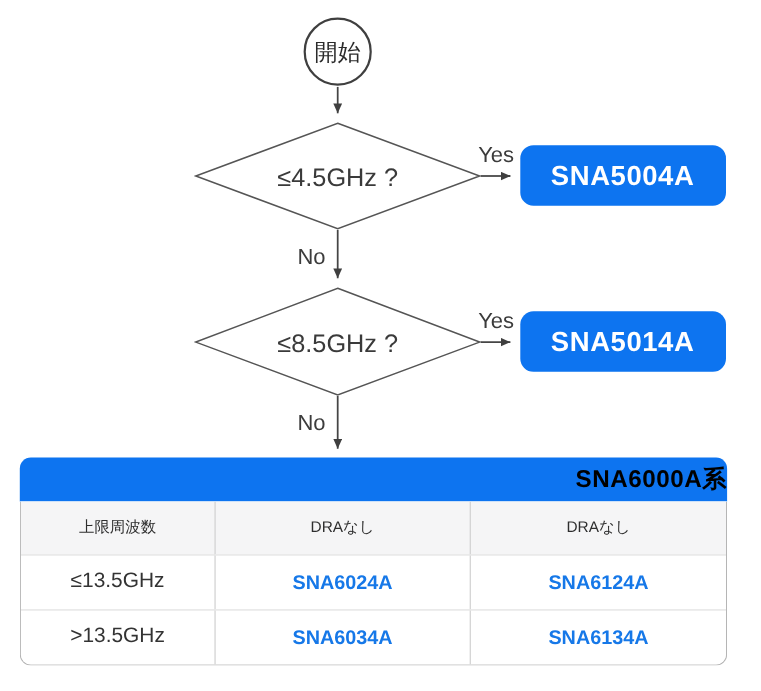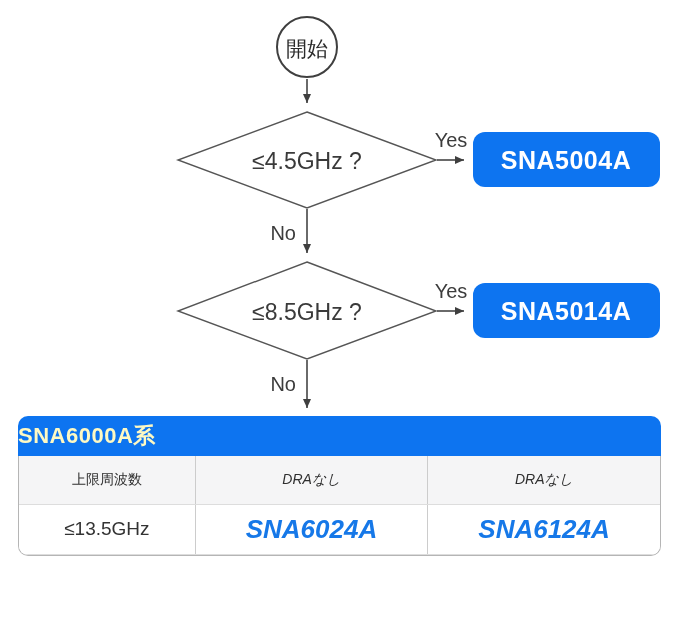--- a/index.html
+++ b/index.html
@@ -33,22 +33,22 @@
 
   .sna-table{
     position:absolute;
     left:18px;top:416px;
     width:643px;
   }
   .table-title{
     height:40px;line-height:40px;
     background:var(--primary-blue);
     border-radius:10px 10px 0 0;
-    color:#fef9c3;font-size:22px;font-weight:bold;
-    text-align:left;letter-spacing:0.5px;
+    color:#000000;font-size:22px;font-weight:bold;
+    text-align:right;letter-spacing:0.5px;
   }
   .table-body{
     border:1px solid var(--table-border);
     border-top:none;
     border-radius:0 0 10px 10px;
     overflow:hidden;
     background:#ffffff;
   }
   table{width:100%;border-collapse:collapse;table-layout:fixed;}
   col.c1{width:27.5%;}
@@ -56,22 +56,22 @@
   col.c3{width:36.25%;}
   th,td{text-align:center;vertical-align:middle;}
   th{
     height:48px;
     background:var(--header-bg);
     font-weight:normal;font-size:14px;color:var(--ink);
     border-bottom:1px solid var(--row-border);
   }
   td{height:50px;font-size:19px;color:#333333;background:#ffffff;margin-top:17px;}
   tbody tr:first-child td{border-bottom:1px solid var(--row-border);}
-  th + th, td + td{border-left:1px solid var(--cell-border);font-style:italic;}
-  td.model{color:var(--link-blue);font-weight:bold;font-size:26px;cursor:pointer;}
+  th + th, td + td{border-left:1px solid var(--cell-border);}
+  td.model{color:var(--link-blue);font-weight:bold;font-size:18px;cursor:pointer;}
 </style>
 </head>
 <body>
 
 <div class="canvas">
 
   <svg width="692" height="416" viewBox="0 0 692 416">
     <defs>
       <marker id="arrow" markerUnits="userSpaceOnUse" markerWidth="11" markerHeight="9" refX="9" refY="4" orient="auto">
         <path d="M0,0 L9,4 L0,8 Z" fill="#3f3f3f"></path>
@@ -122,18 +122,23 @@
             <th>DRAなし</th>
             <th>DRAなし</th>
           </tr>
         </thead>
         <tbody>
           <tr>
             <td>≤13.5GHz</td>
             <td class="model">SNA6024A</td>
             <td class="model">SNA6124A</td>
           </tr>
+          <tr>
+            <td>&gt;13.5GHz</td>
+            <td class="model">SNA6034A</td>
+            <td class="model">SNA6134A</td>
+          </tr>
         </tbody>
       </table>
     </div>
   </div>
 
 </div>
 
 </body></html>

